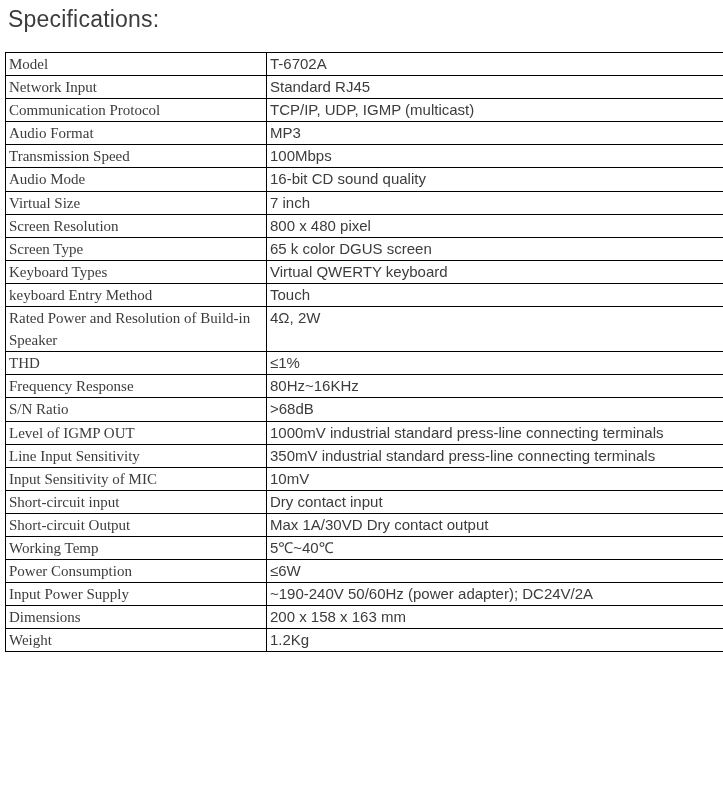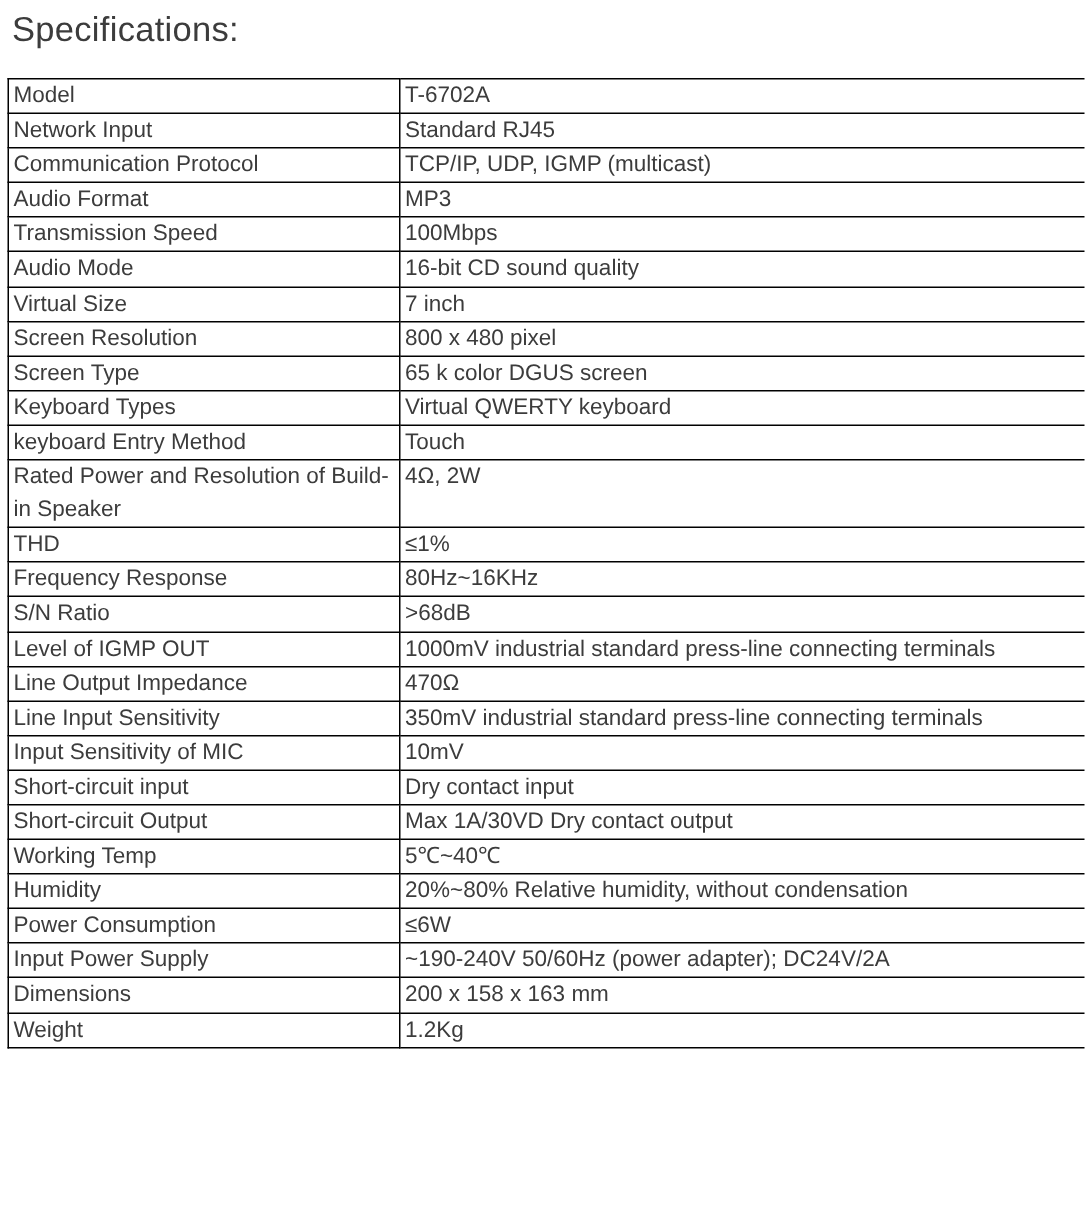--- a/index.html
+++ b/index.html
@@ -36,21 +36,21 @@
     border: 1px solid #000000;
     font-size: 15px;
     line-height: 22.1px;
     color: #3c3c3c;
     padding: 0 2px 0 3px;
     height: 22px;
     vertical-align: top;
     overflow: hidden;
     word-wrap: break-word;
   }
-  td.label-cell { width: 255px; }
+  td.label-cell { width: 255px; font-family: Liberation Serif, serif; }
   td.value-cell { width: 452px; }
 </style>
 </head>
 <body>
 
 <div class="page">
   <div class="page-title">Specifications:</div>
 
   <table class="spec-table">
     <tbody>
@@ -112,46 +112,38 @@
         </tr>
         <tr>
           <td class="label-cell">S/N Ratio</td>
           <td class="value-cell">&gt;68dB</td>
         </tr>
         <tr>
           <td class="label-cell">Level of IGMP OUT</td>
           <td class="value-cell">1000mV industrial standard press-line connecting terminals</td>
         </tr>
         <tr>
-          <td class="label-cell">Line Output Impedance</td>
-          <td class="value-cell">470Ω</td>
-        </tr>
-        <tr>
           <td class="label-cell">Line Input Sensitivity</td>
           <td class="value-cell">350mV industrial standard press-line connecting terminals</td>
         </tr>
         <tr>
           <td class="label-cell">Input Sensitivity of MIC</td>
           <td class="value-cell">10mV</td>
         </tr>
         <tr>
           <td class="label-cell">Short-circuit input</td>
           <td class="value-cell">Dry contact input</td>
         </tr>
         <tr>
           <td class="label-cell">Short-circuit Output</td>
           <td class="value-cell">Max 1A/30VD Dry contact output</td>
         </tr>
         <tr>
           <td class="label-cell">Working Temp</td>
           <td class="value-cell">5℃~40℃</td>
-        </tr>
-        <tr>
-          <td class="label-cell">Humidity</td>
-          <td class="value-cell">20%~80% Relative humidity, without condensation</td>
         </tr>
         <tr>
           <td class="label-cell">Power Consumption</td>
           <td class="value-cell">≤6W</td>
         </tr>
         <tr>
           <td class="label-cell">Input Power Supply</td>
           <td class="value-cell">~190-240V 50/60Hz (power adapter); DC24V/2A</td>
         </tr>
         <tr>

